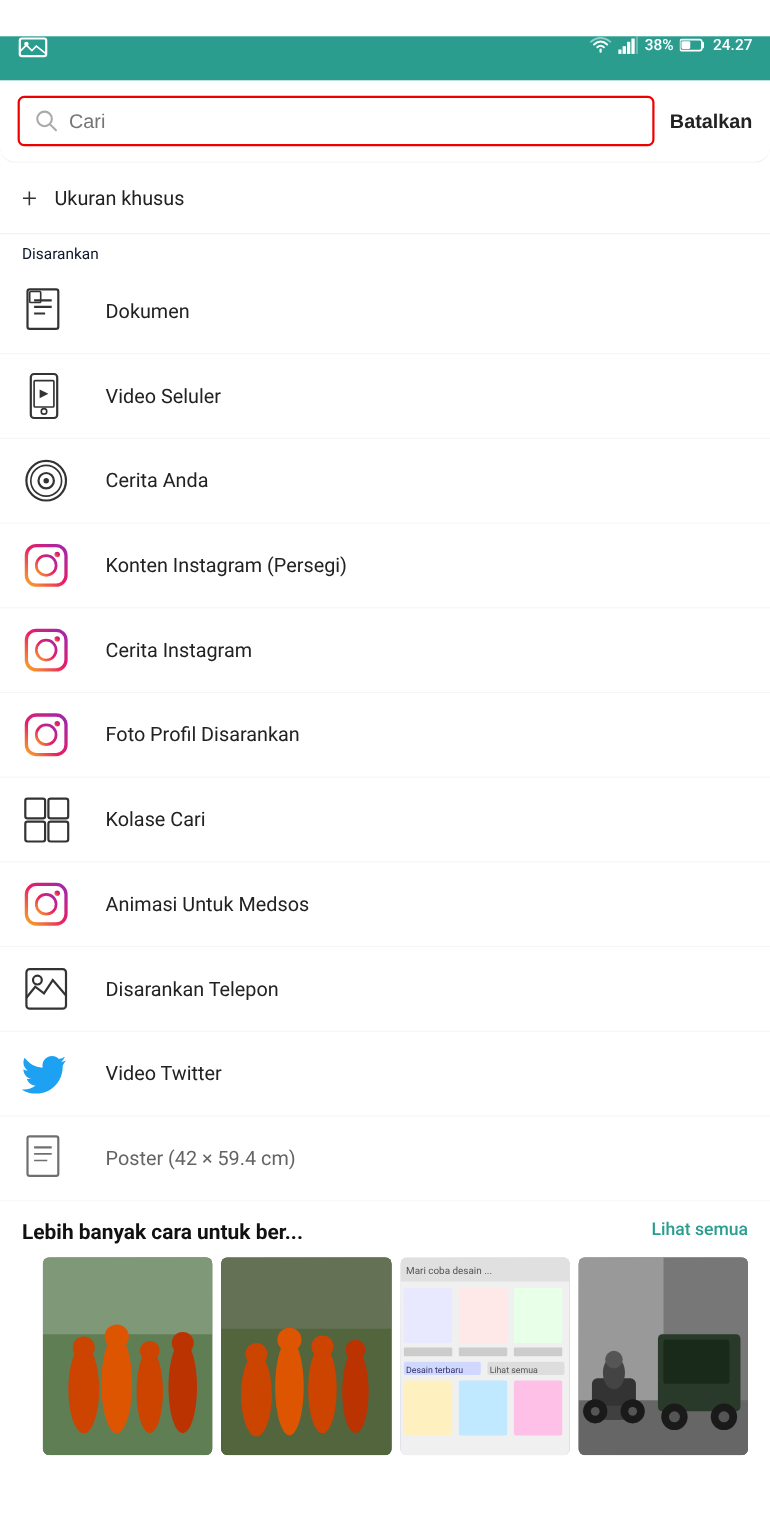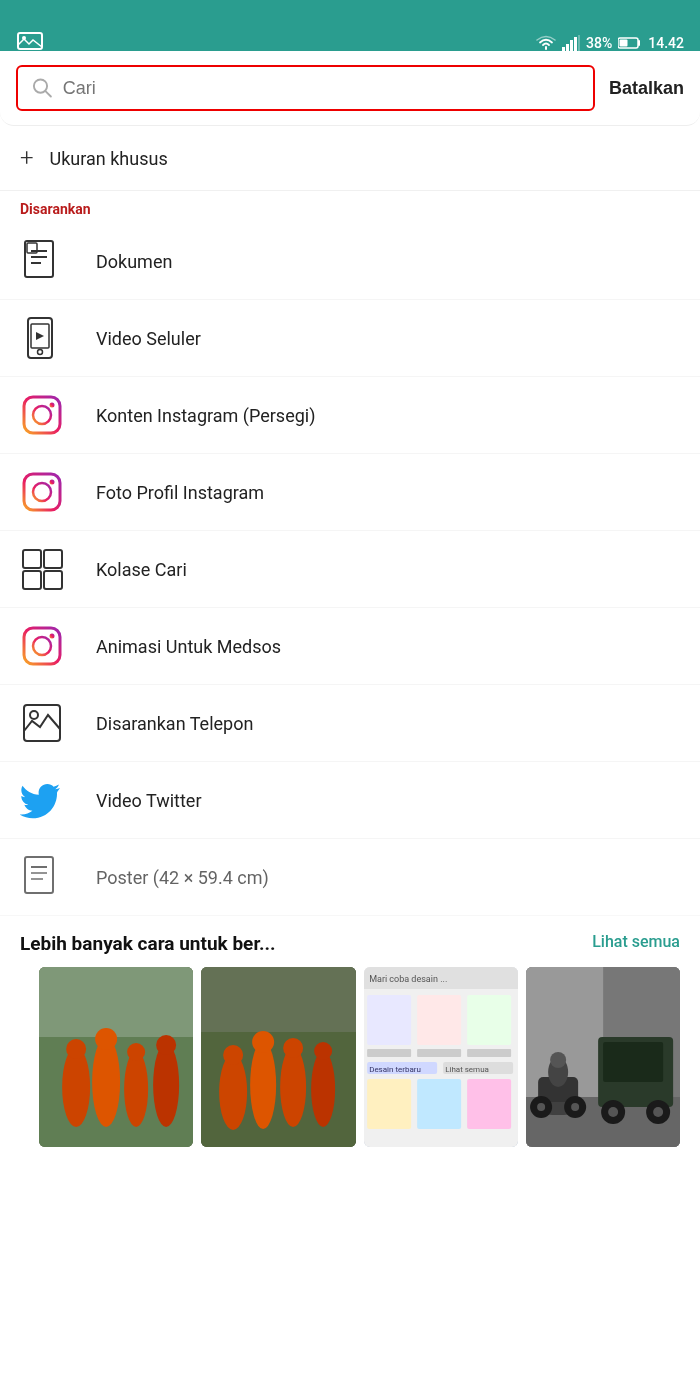--- a/index.html
+++ b/index.html
@@ -7,26 +7,27 @@
       width: 700px;
       min-height: 1400px;
       font-family: 'Roboto', Arial, sans-serif;
       background: #fff;
       overflow-x: hidden;
     }
 
     
     .status-bar {
       background: #2a9d8f;
-      height: 51px;
-      display: flex;
-      align-items: flex-end;
+      height: 40px;
+      display: flex;
+      align-items: flex-start;
       justify-content: flex-end;
       padding: 0 16px;
       gap: 8px;
+      margin-top: 33px;
     }
     .status-bar-left {
       margin-right: auto;
     }
     .status-icons {
       display: flex;
       align-items: center;
       gap: 6px;
       color: #fff;
       font-size: 14px;
@@ -85,22 +86,22 @@
     }
     .custom-size-label {
       font-size: 18px;
       color: #222;
     }
 
     
     .section-label {
       padding: 10px 20px 6px 20px;
       font-size: 14px;
-      color: #b91c1c;
-      font-weight: 700;
+      color: #0f172a;
+      font-weight: 400;
     }
 
     
     .list-item {
       display: flex;
       align-items: center;
       gap: 32px;
       padding: 16px 20px;
       border-bottom: 1px solid #f5f5f5;
       cursor: pointer;
@@ -200,21 +201,21 @@
       <rect x="12" y="2" width="3" height="14" fill="white"></rect>
       <rect x="16" y="0" width="2" height="16" fill="white" opacity="0.3"></rect>
     </svg>
     <span>38%</span>
 
     <svg width="24" height="14" viewBox="0 0 24 14">
       <rect x="0" y="2" width="20" height="10" rx="2" fill="none" stroke="white" stroke-width="1.5"></rect>
       <rect x="1.5" y="3.5" width="8" height="7" rx="1" fill="white"></rect>
       <path d="M21 5 L21 9" stroke="white" stroke-width="2" stroke-linecap="round"></path>
     </svg>
-    <span>14.42</span>
+    <span>24.27</span>
   </div>
 </div>
 
 <div class="search-area">
   <div class="search-box">
     <svg width="22" height="22" viewBox="0 0 22 22">
       <circle cx="9" cy="9" r="7" fill="none" stroke="#aaa" stroke-width="2"></circle>
       <line x1="14.5" y1="14.5" x2="20" y2="20" stroke="#aaa" stroke-width="2" stroke-linecap="round"></line>
     </svg>
     <input type="text" placeholder="Cari" style="">
@@ -249,56 +250,84 @@
       <svg width="32" height="44" viewBox="0 0 32 44">
         <rect x="2" y="2" width="24" height="40" rx="3" fill="none" stroke="#333" stroke-width="2"></rect>
         <rect x="5" y="8" width="18" height="24" rx="1" fill="none" stroke="#333" stroke-width="1.5"></rect>
         <polygon points="10,16 10,24 18,20" fill="#333"></polygon>
         <circle cx="14" cy="36" r="2.5" fill="none" stroke="#333" stroke-width="1.5"></circle>
       </svg>
     </div>
     <span class="item-label">Video Seluler</span>
   </div>
 
+  <div class="list-item">
+    <div class="item-icon">
+      <svg width="44" height="44" viewBox="0 0 44 44">
+        <circle cx="22" cy="22" r="18" fill="none" stroke="#333" stroke-width="2"></circle>
+        <circle cx="22" cy="22" r="14" fill="none" stroke="#333" stroke-width="1.5"></circle>
+        <circle cx="22" cy="22" r="7" fill="none" stroke="#333" stroke-width="2"></circle>
+        <circle cx="22" cy="22" r="2.5" fill="#333"></circle>
+      </svg>
+    </div>
+    <span class="item-label">Cerita Anda</span>
+  </div>
 
   <div class="list-item">
     <div class="item-icon">
       <svg width="44" height="44" viewBox="0 0 44 44">
         <defs>
           <linearGradient id="ig1" x1="0%" y1="100%" x2="100%" y2="0%">
             <stop offset="0%" style="stop-color:#f9a825"></stop>
             <stop offset="50%" style="stop-color:#e91e63"></stop>
             <stop offset="100%" style="stop-color:#9c27b0"></stop>
           </linearGradient>
         </defs>
         <rect x="4" y="4" width="36" height="36" rx="9" fill="none" stroke="url(#ig1)" stroke-width="3"></rect>
         <circle cx="22" cy="22" r="9" fill="none" stroke="url(#ig1)" stroke-width="2.5"></circle>
         <circle cx="32" cy="12" r="2.5" fill="url(#ig1)"></circle>
       </svg>
     </div>
     <span class="item-label">Konten Instagram (Persegi)</span>
   </div>
 
+  <div class="list-item">
+    <div class="item-icon">
+      <svg width="44" height="44" viewBox="0 0 44 44">
+        <defs>
+          <linearGradient id="ig2" x1="0%" y1="100%" x2="100%" y2="0%">
+            <stop offset="0%" style="stop-color:#f9a825"></stop>
+            <stop offset="50%" style="stop-color:#e91e63"></stop>
+            <stop offset="100%" style="stop-color:#9c27b0"></stop>
+          </linearGradient>
+        </defs>
+        <rect x="4" y="4" width="36" height="36" rx="9" fill="none" stroke="url(#ig2)" stroke-width="3"></rect>
+        <circle cx="22" cy="22" r="9" fill="none" stroke="url(#ig2)" stroke-width="2.5"></circle>
+        <circle cx="32" cy="12" r="2.5" fill="url(#ig2)"></circle>
+      </svg>
+    </div>
+    <span class="item-label">Cerita Instagram</span>
+  </div>
 
   <div class="list-item">
     <div class="item-icon">
       <svg width="44" height="44" viewBox="0 0 44 44">
         <defs>
           <linearGradient id="ig3" x1="0%" y1="100%" x2="100%" y2="0%">
             <stop offset="0%" style="stop-color:#f9a825"></stop>
             <stop offset="40%" style="stop-color:#e91e63"></stop>
             <stop offset="100%" style="stop-color:#9c27b0"></stop>
           </linearGradient>
         </defs>
         <rect x="4" y="4" width="36" height="36" rx="9" fill="none" stroke="url(#ig3)" stroke-width="3"></rect>
         <circle cx="22" cy="22" r="9" fill="none" stroke="url(#ig3)" stroke-width="2.5"></circle>
         <circle cx="32" cy="12" r="2.5" fill="url(#ig3)"></circle>
       </svg>
     </div>
-    <span class="item-label">Foto Profil Instagram</span>
+    <span class="item-label">Foto Profil Disarankan</span>
   </div>
 
   <div class="list-item">
     <div class="item-icon">
       <svg width="44" height="44" viewBox="0 0 44 44">
         <rect x="3" y="3" width="18" height="18" rx="2" fill="none" stroke="#333" stroke-width="2"></rect>
         <rect x="24" y="3" width="18" height="18" rx="2" fill="none" stroke="#333" stroke-width="2"></rect>
         <rect x="3" y="24" width="18" height="18" rx="2" fill="none" stroke="#333" stroke-width="2"></rect>
         <rect x="24" y="24" width="18" height="18" rx="2" fill="none" stroke="#333" stroke-width="2"></rect>
       </svg>

